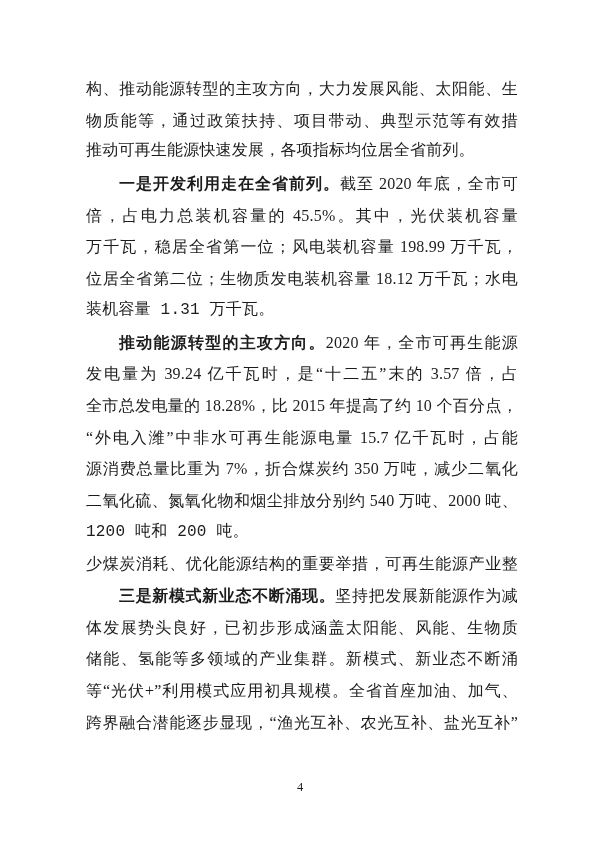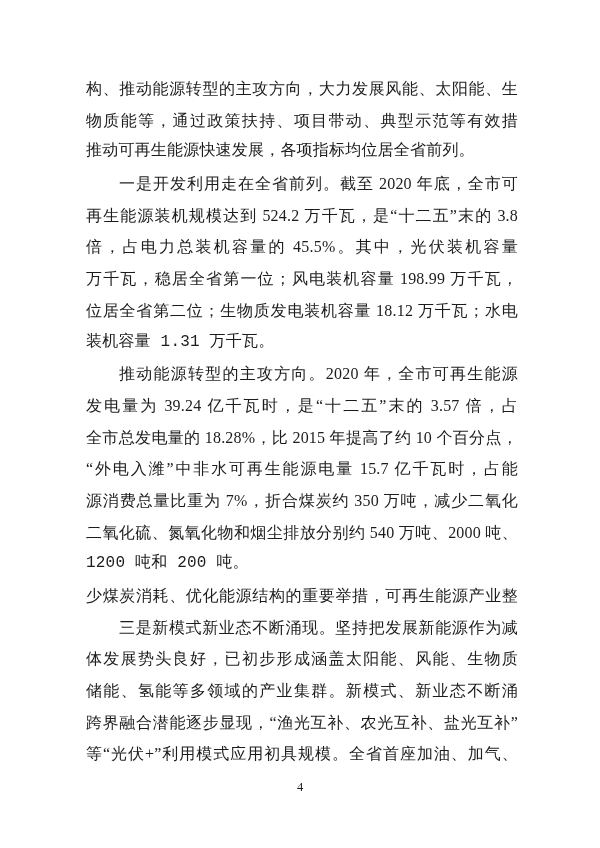--- a/index.html
+++ b/index.html
@@ -31,21 +31,21 @@
     line-height: 31.7px;
     height: 31.7px;
     text-align: justify;
     overflow: hidden;
     letter-spacing: 0.2px;
   }
   .line.fill { text-align-last: justify; }
   .line.last { text-align-last: left; font-family: Liberation Mono, monospace; }
   .line.indent { text-indent: 33px; }
   .lead {
-    font-weight: normal;
+    font-weight: bold;
   }
   .footer {
     position: absolute;
     left: 0; right: 0;
     top: 777px;
     text-align: center;
   }
   .page-number {
     font-size: 12.5px;
     color: var(--text-color);
@@ -56,40 +56,39 @@
 
 <div class="page">
   <div class="text-block">
       <div class="para">
         <div class="line fill">构、推动能源转型的主攻方向，大力发展风能、太阳能、生</div>
         <div class="line fill">物质能等，通过政策扶持、项目带动、典型示范等有效措施，</div>
         <div class="line last">推动可再生能源快速发展，各项指标均位居全省前列。</div>
       </div>
       <div class="para">
         <div class="line fill indent"><b class="lead">一是开发利用走在全省前列。</b>截至 2020 年底，全市可</div>
-        <div class="line fill">再生能源装机规模达到 524.2 万千瓦，是“十二五”末的 3.8</div>
         <div class="line fill">倍，占电力总装机容量的 45.5%。其中，光伏装机容量 305.81</div>
         <div class="line fill">万千瓦，稳居全省第一位；风电装机容量 198.99 万千瓦，</div>
         <div class="line fill">位居全省第二位；生物质发电装机容量 18.12 万千瓦；水电</div>
         <div class="line last">装机容量 1.31 万千瓦。</div>
       </div>
       <div class="para">
         <div class="line fill indent"><b class="lead">推动能源转型的主攻方向。</b>2020 年，全市可再生能源</div>
         <div class="line fill">发电量为 39.24 亿千瓦时，是“十二五”末的 3.57 倍，占</div>
         <div class="line fill">全市总发电量的 18.28%，比 2015 年提高了约 10 个百分点，</div>
         <div class="line fill">“外电入潍”中非水可再生能源电量 15.7 亿千瓦时，占能</div>
         <div class="line fill">源消费总量比重为 7%，折合煤炭约 350 万吨，减少二氧化碳、</div>
         <div class="line fill">二氧化硫、氮氧化物和烟尘排放分别约 540 万吨、2000 吨、</div>
         <div class="line last">1200 吨和 200 吨。</div>
       </div>
       <div class="para">
         <div class="line fill">少煤炭消耗、优化能源结构的重要举措，可再生能源产业整</div>
         <div class="line fill indent"><b class="lead">三是新模式新业态不断涌现。</b>坚持把发展新能源作为减</div>
         <div class="line fill">体发展势头良好，已初步形成涵盖太阳能、风能、生物质能、</div>
         <div class="line fill">储能、氢能等多领域的产业集群。新模式、新业态不断涌现，</div>
+        <div class="line fill">等“光伏+”利用模式应用初具规模。全省首座加油、加气、</div>
         <div class="line fill">跨界融合潜能逐步显现，“渔光互补、农光互补、盐光互补”</div>
-        <div class="line fill">等“光伏+”利用模式应用初具规模。全省首座加油、加气、</div>
       </div>
     </div>
   <div class="footer">
     <span class="page-number">4</span>
   </div>
 </div>
 
 </body></html>

